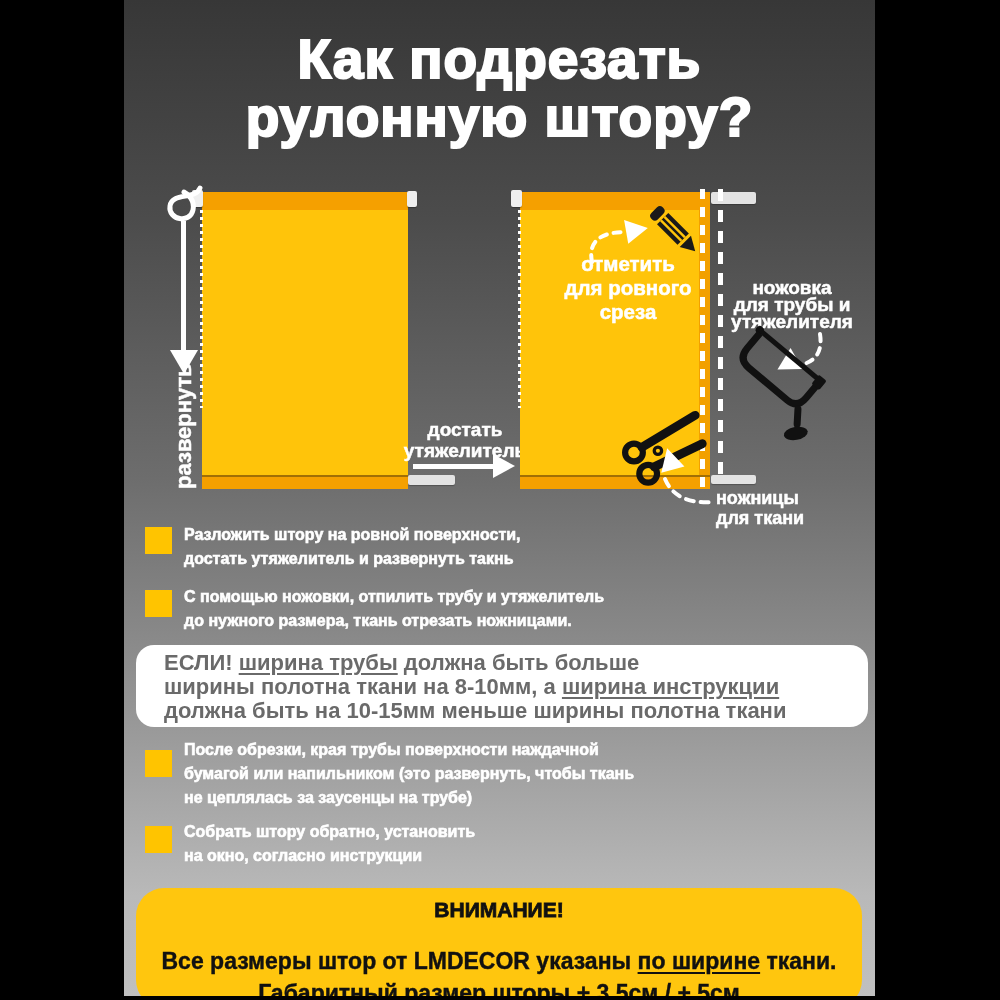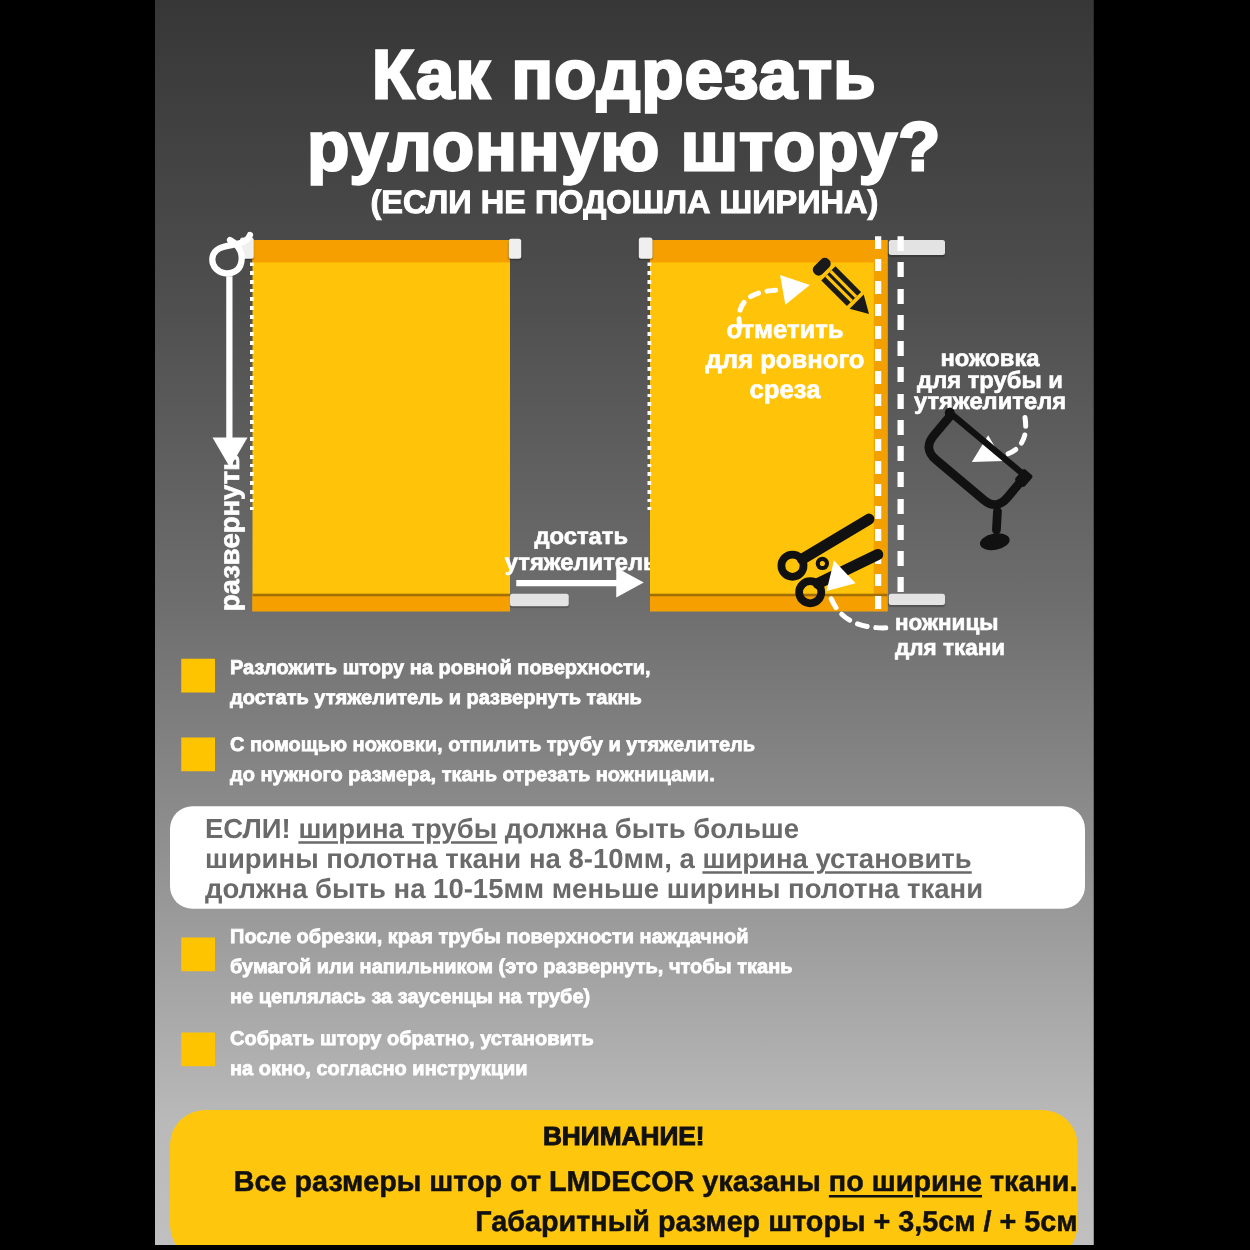--- a/index.html
+++ b/index.html
@@ -40,33 +40,32 @@
   .bullet{position:absolute;left:21px;width:27px;height:27px;background:#ffc400;}
   .step-text{position:absolute;left:60px;color:#fff;font-weight:bold;font-size:16px;line-height:24px;
         -webkit-text-stroke:0.6px #fff;white-space:nowrap;}
   
   .important{position:absolute;left:12px;top:645px;width:732px;height:82px;background:#fff;border-radius:18px;}
   .important-text{position:absolute;left:28px;top:6px;color:#6a6a6a;font-weight:bold;font-size:22px;line-height:24px;white-space:nowrap;}
   .important-text u{text-underline-offset:3px;text-decoration-thickness:2px;}
   
   .attention{position:absolute;left:12px;top:888px;width:726px;height:120px;background:#ffc60e;border-radius:28px;}
   .att-title{position:absolute;left:0;top:10px;width:100%;text-align:center;color:#111;font-weight:bold;font-size:21px;-webkit-text-stroke:0.8px #111;}
-  .att-line{position:absolute;left:0;width:100%;text-align:right;color:#111;font-weight:bold;font-size:23px;-webkit-text-stroke:0.4px #111;}
+  .att-line{position:absolute;left:0;width:100%;text-align:center;color:#111;font-weight:bold;font-size:23px;margin-top:16px;-webkit-text-stroke:0.4px #111;}
   .att-line u{text-underline-offset:3px;text-decoration-thickness:2px;}
   svg{position:absolute;overflow:visible;}
 </style>
 </head>
 <body>
 
 <div id="stage">
   <div id="strip">
 
     <div class="title1">Как подрезать</div>
     <div class="title2">рулонную штору?</div>
-    <div class="subtitle">(ЕСЛИ НЕ ПОДОШЛА ШИРИНА)</div>
 
     <div class="blind left">
       <div class="topbar"></div>
       <div class="botbar"></div>
     </div>
     <div class="cap" style="left:68px;top:190px;width:11px;height:17px;"></div>
     <div class="cap" style="left:283px;top:191px;width:10px;height:16px;"></div>
     <div class="dotline" style="left:76px;top:210px;height:198px;"></div>
 
     <svg style="left:38px;top:184px;" width="48" height="50" viewBox="0 0 48 50">
@@ -164,21 +163,21 @@
       <div class="bullet" style="top:590px;"></div>
       <div class="step-text" style="top:585px;">
         <span>С помощью ножовки, отпилить трубу и утяжелитель</span><br>
         <span>до нужного размера, ткань отрезать ножницами.</span>
       </div>
     </div>
 
     <div class="important">
       <div class="important-text">
         <span>ЕСЛИ! </span><u>ширина трубы</u><span> должна быть больше</span><br>
-        <span>ширины полотна ткани на 8-10мм, а </span><u>ширина установить</u><br>
+        <span>ширины полотна ткани на 8-10мм, а </span><u>ширина инструкции</u><br>
         <span>должна быть на 10-15мм меньше ширины полотна ткани</span>
       </div>
     </div>
 
     <div>
       <div class="bullet" style="top:750px;"></div>
       <div class="step-text" style="top:738px;">
         <span>После обрезки, края трубы поверхности наждачной</span><br>
         <span>бумагой или напильником (это развернуть, чтобы ткань</span><br>
         <span>не цеплялась за заусенцы на трубе)</span>

